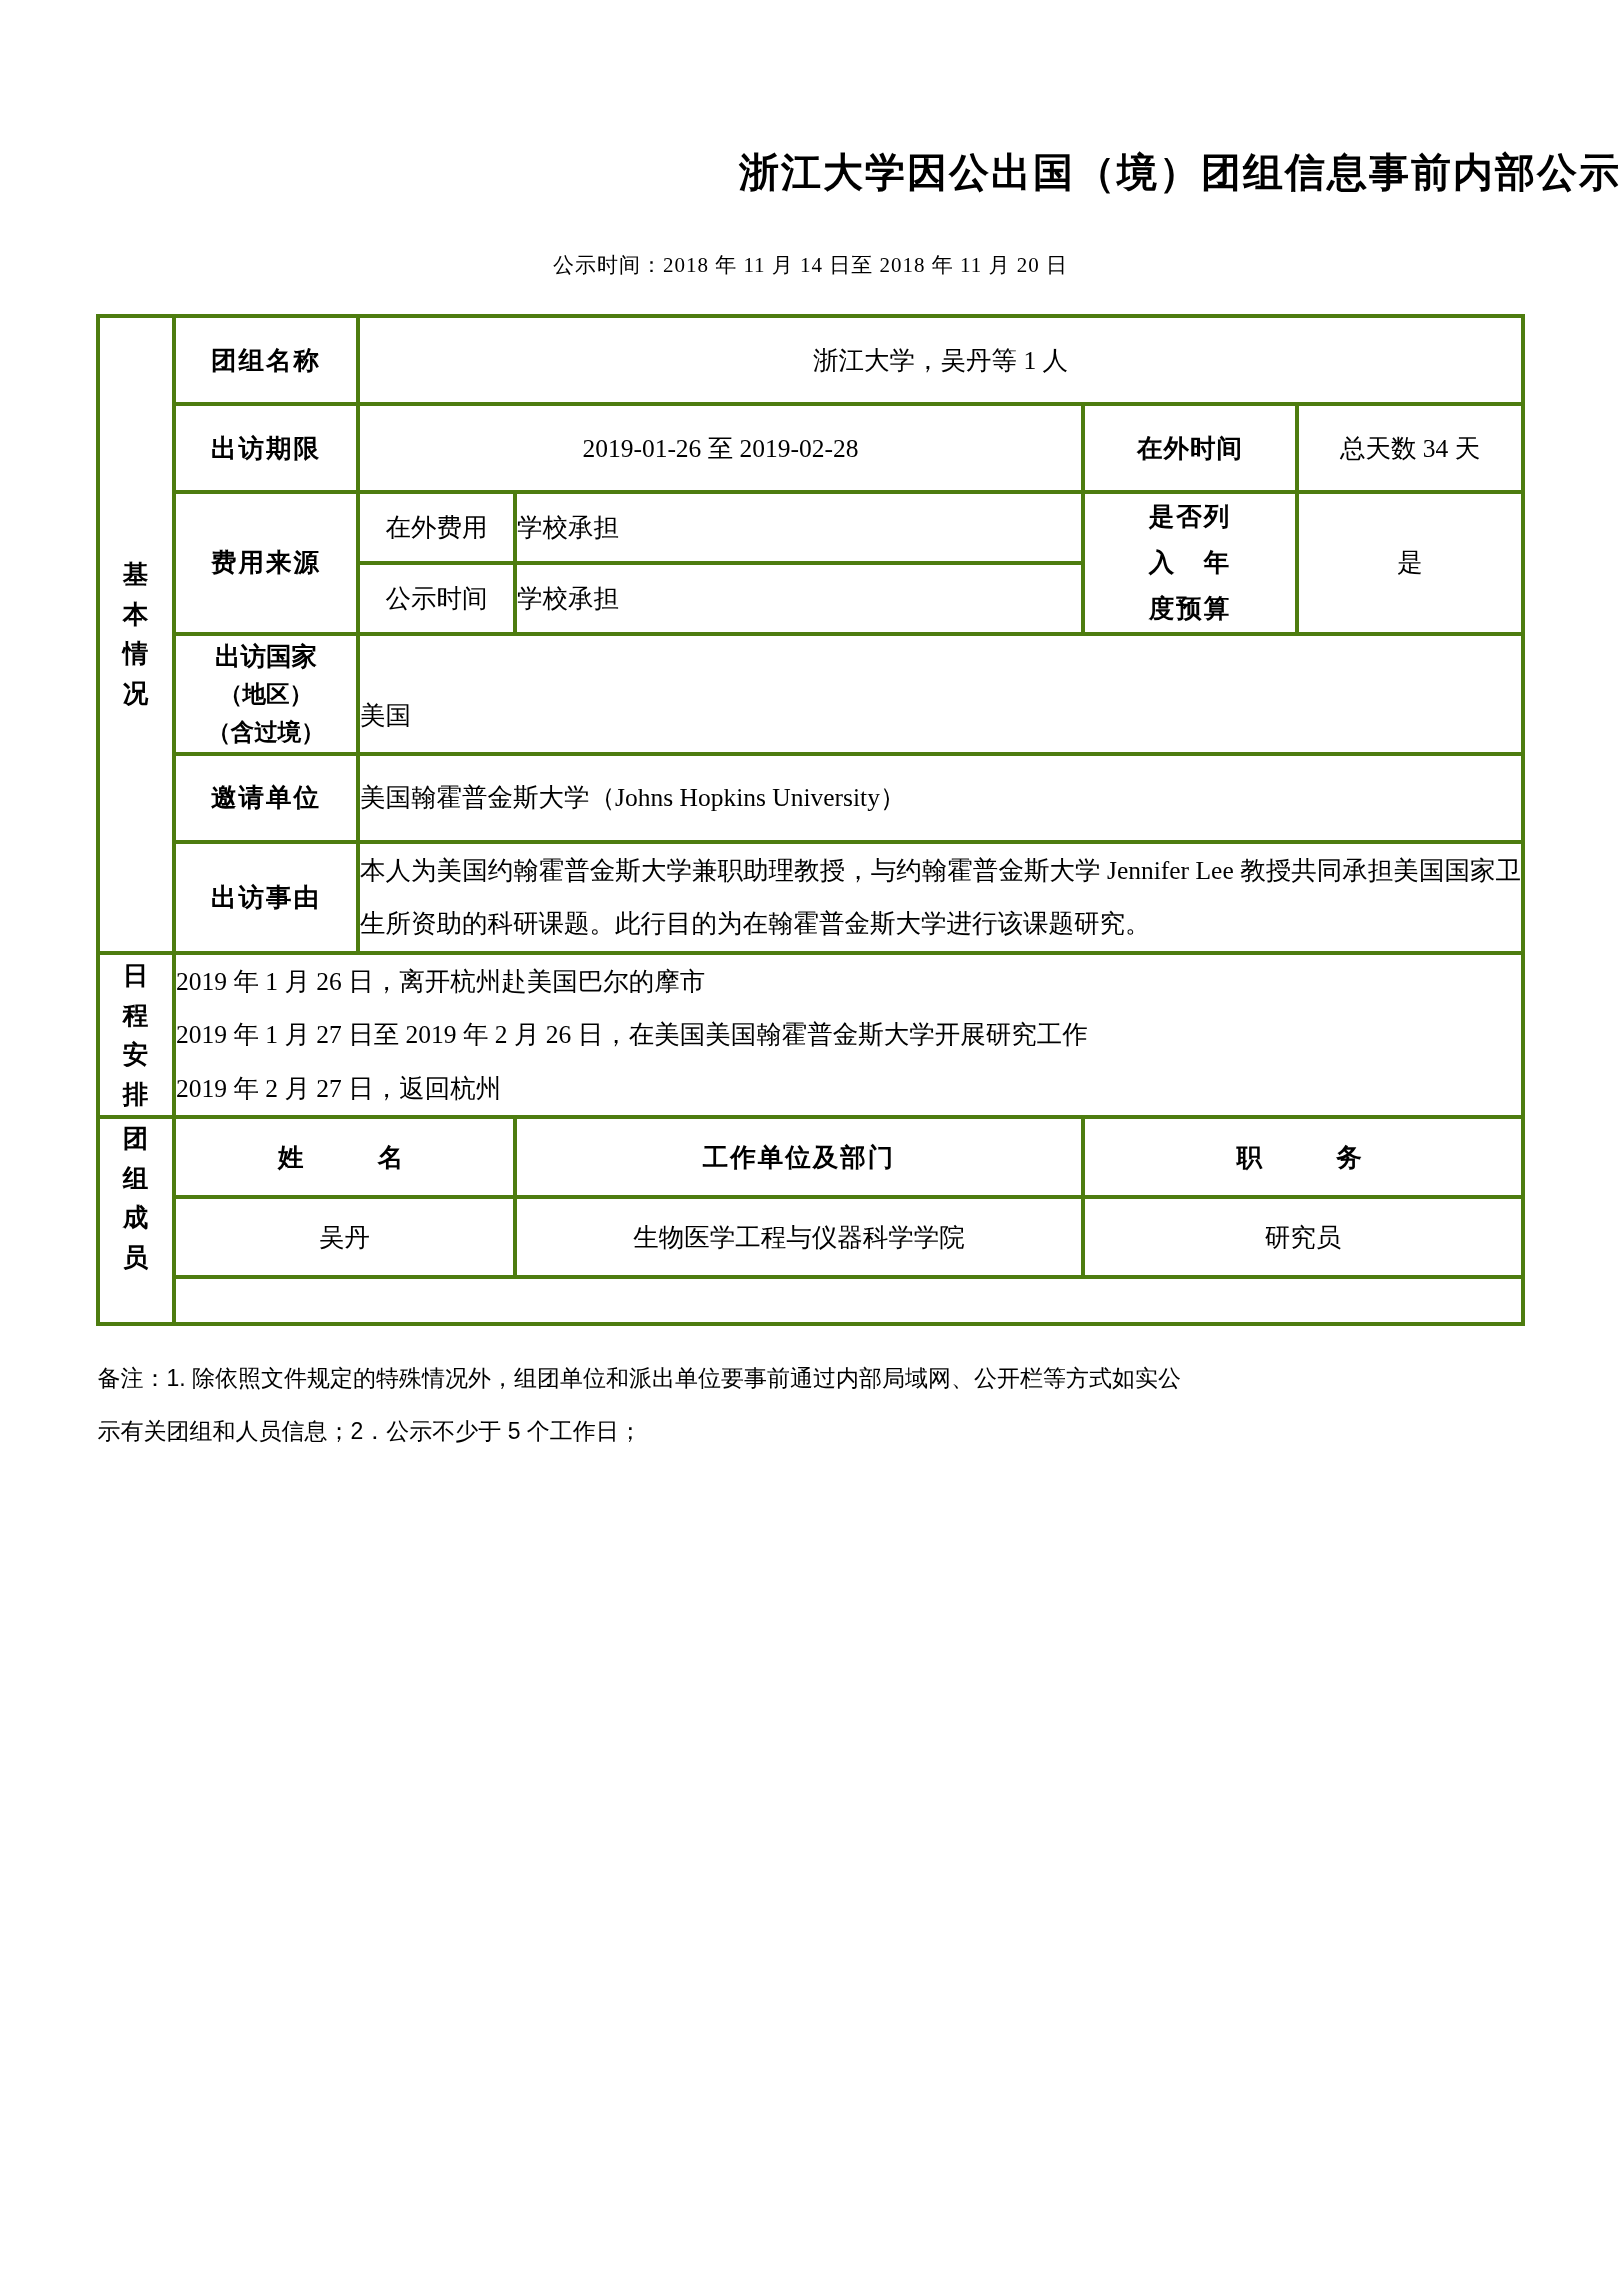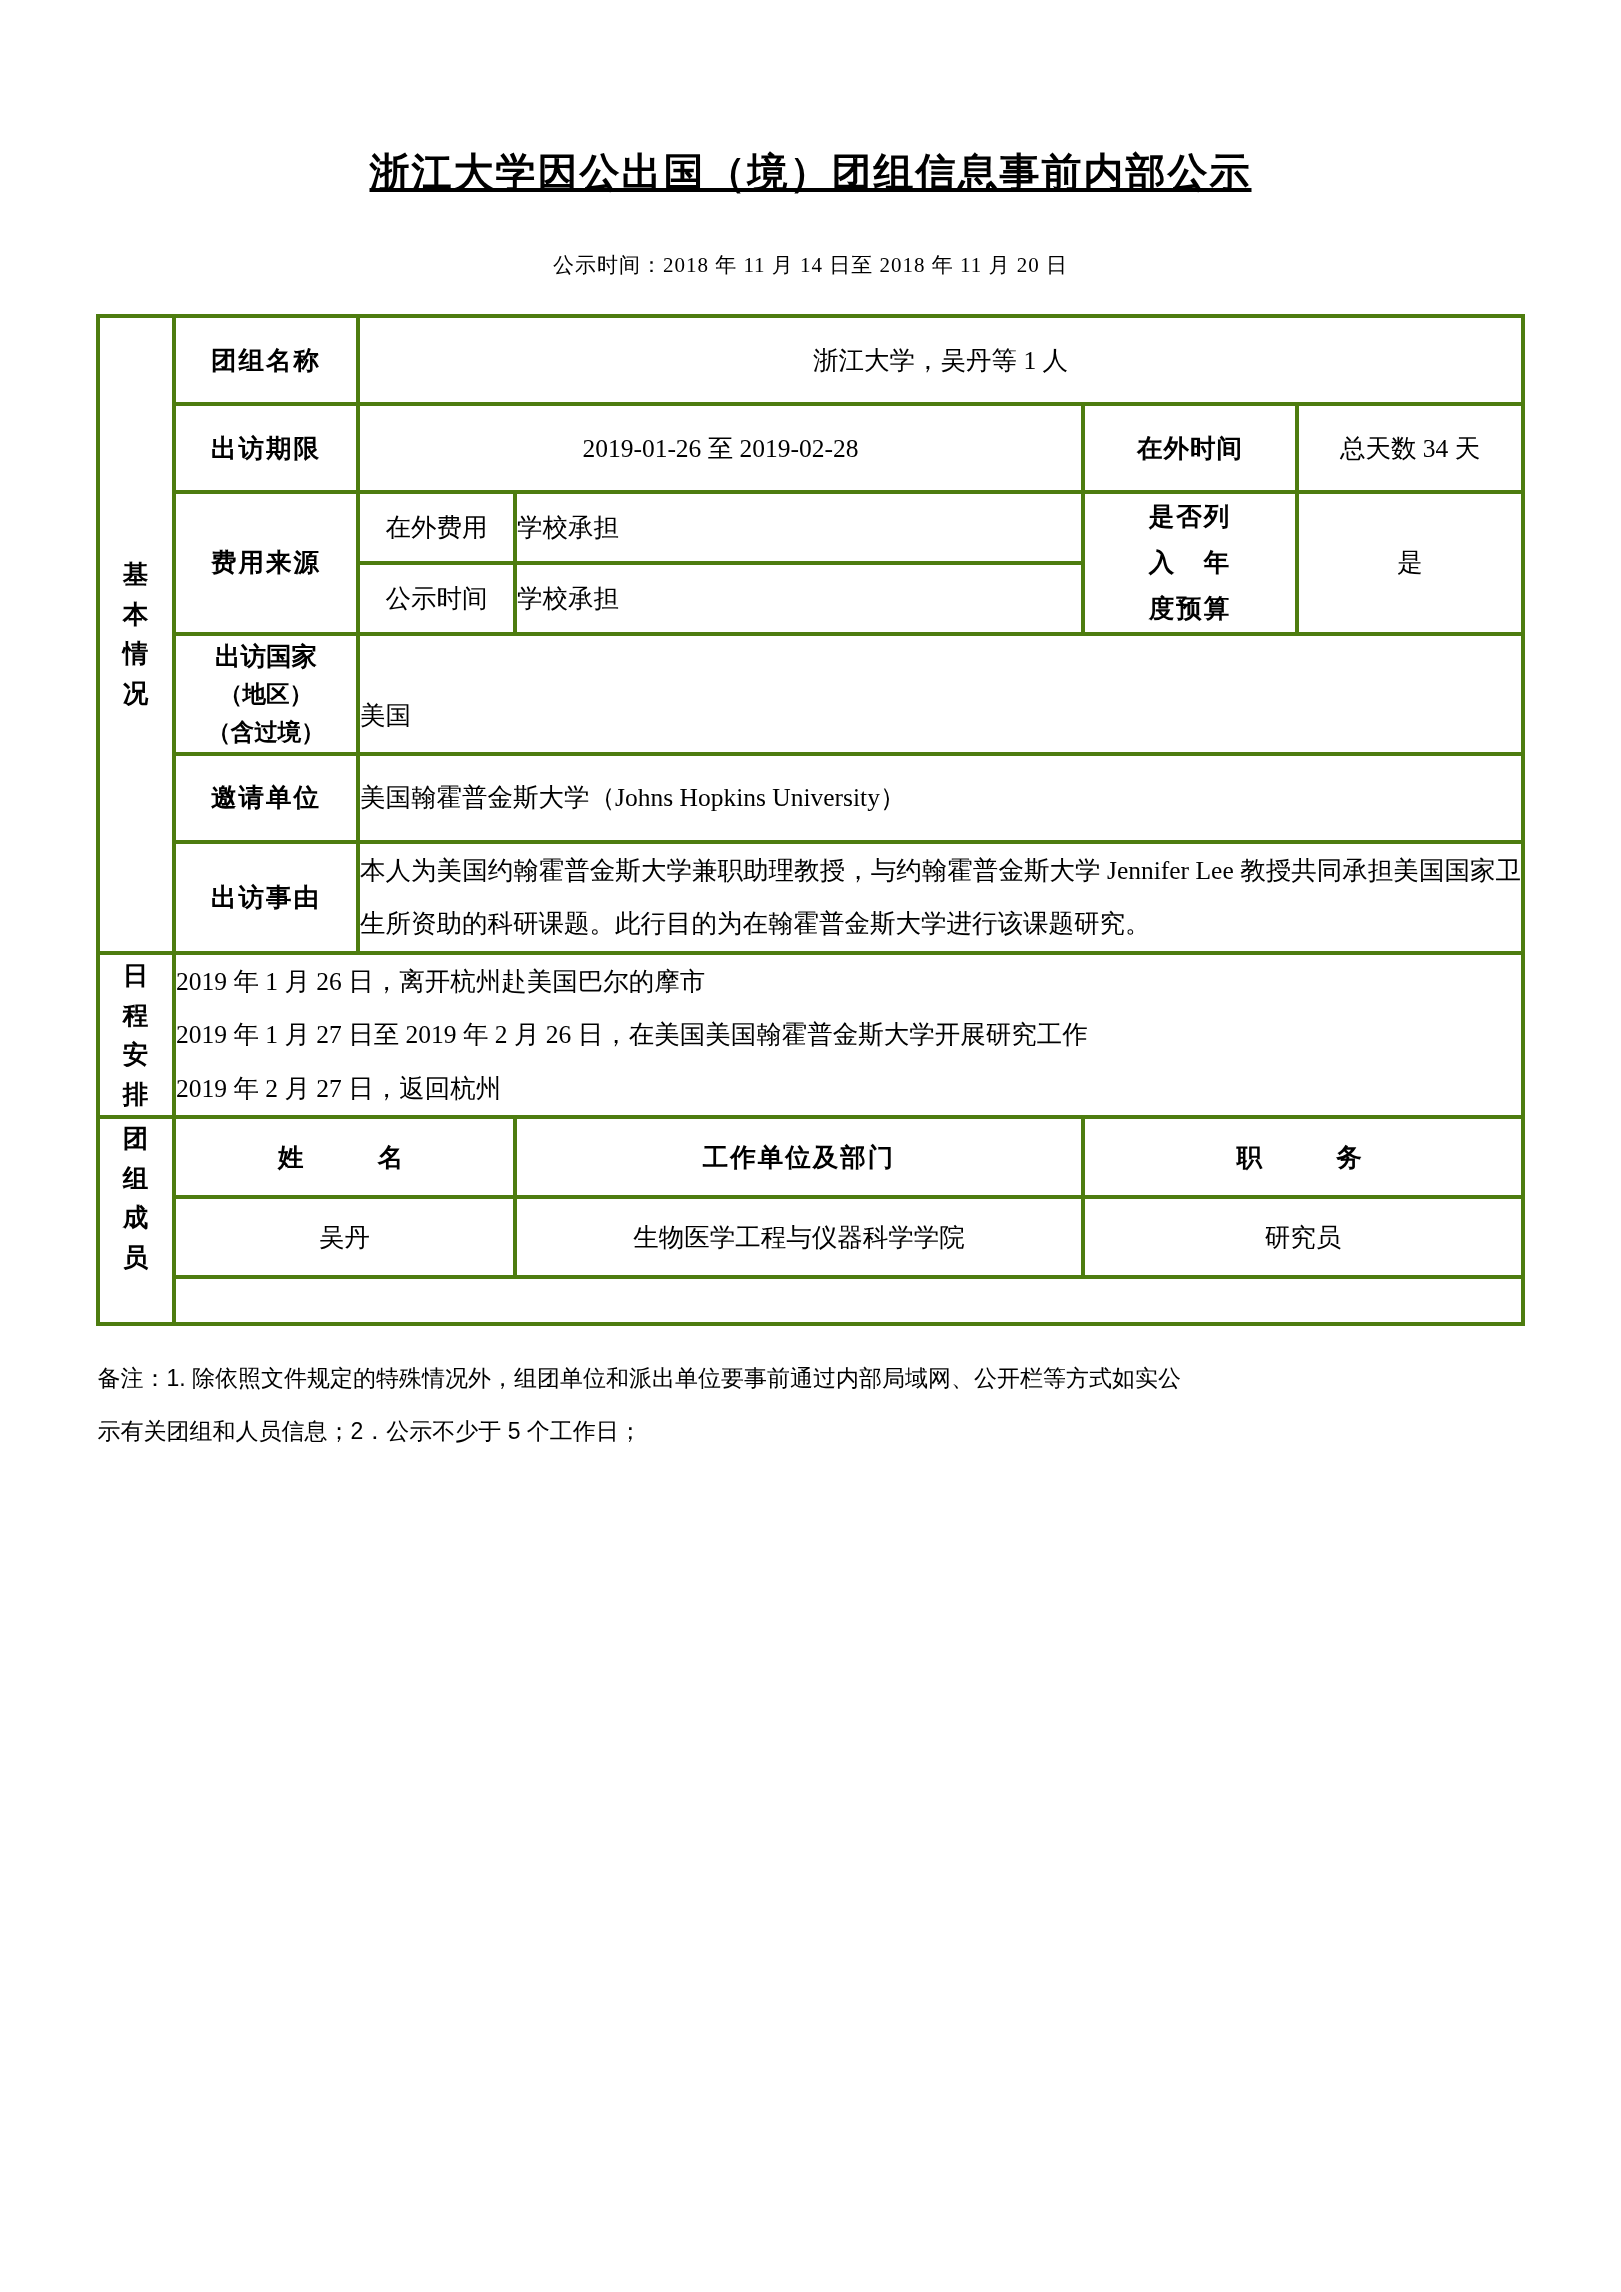--- a/index.html
+++ b/index.html
@@ -15,28 +15,27 @@
     position: relative;
   }
   .page {
     width: 1621px;
     height: 2293px;
     box-sizing: border-box;
     padding: 0;
     position: relative;
   }
   .doc-title {
-    text-align: center;
+    text-align: right;
     font-family: "Liberation Sans", sans-serif;
     font-weight: bold;
     font-size: 40px;
     letter-spacing: 2px;
     margin-top: 145px;
     margin-bottom: 8px;
-    text-decoration: underline;
   }
   .doc-subtitle {
     text-align: center;
     font-size: 21px;
     margin-top: 51px;
     margin-bottom: 0;
     letter-spacing: 1px;
   }
   table.main {
     border-collapse: collapse;

